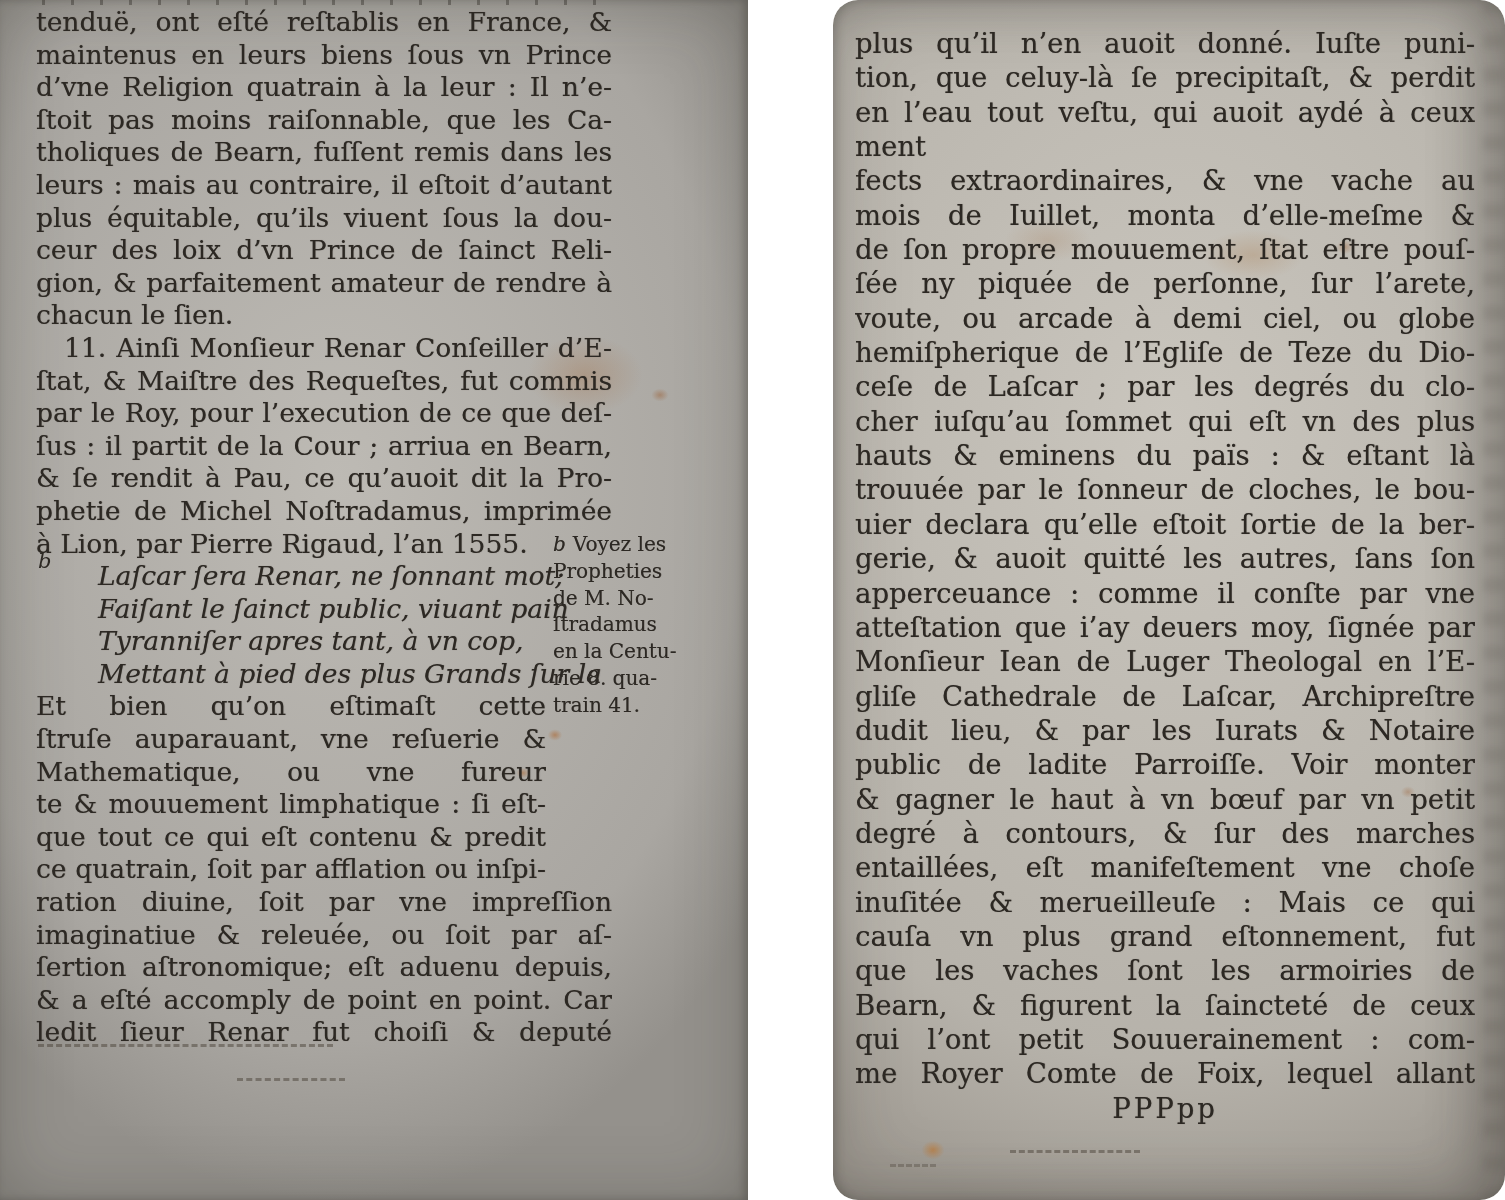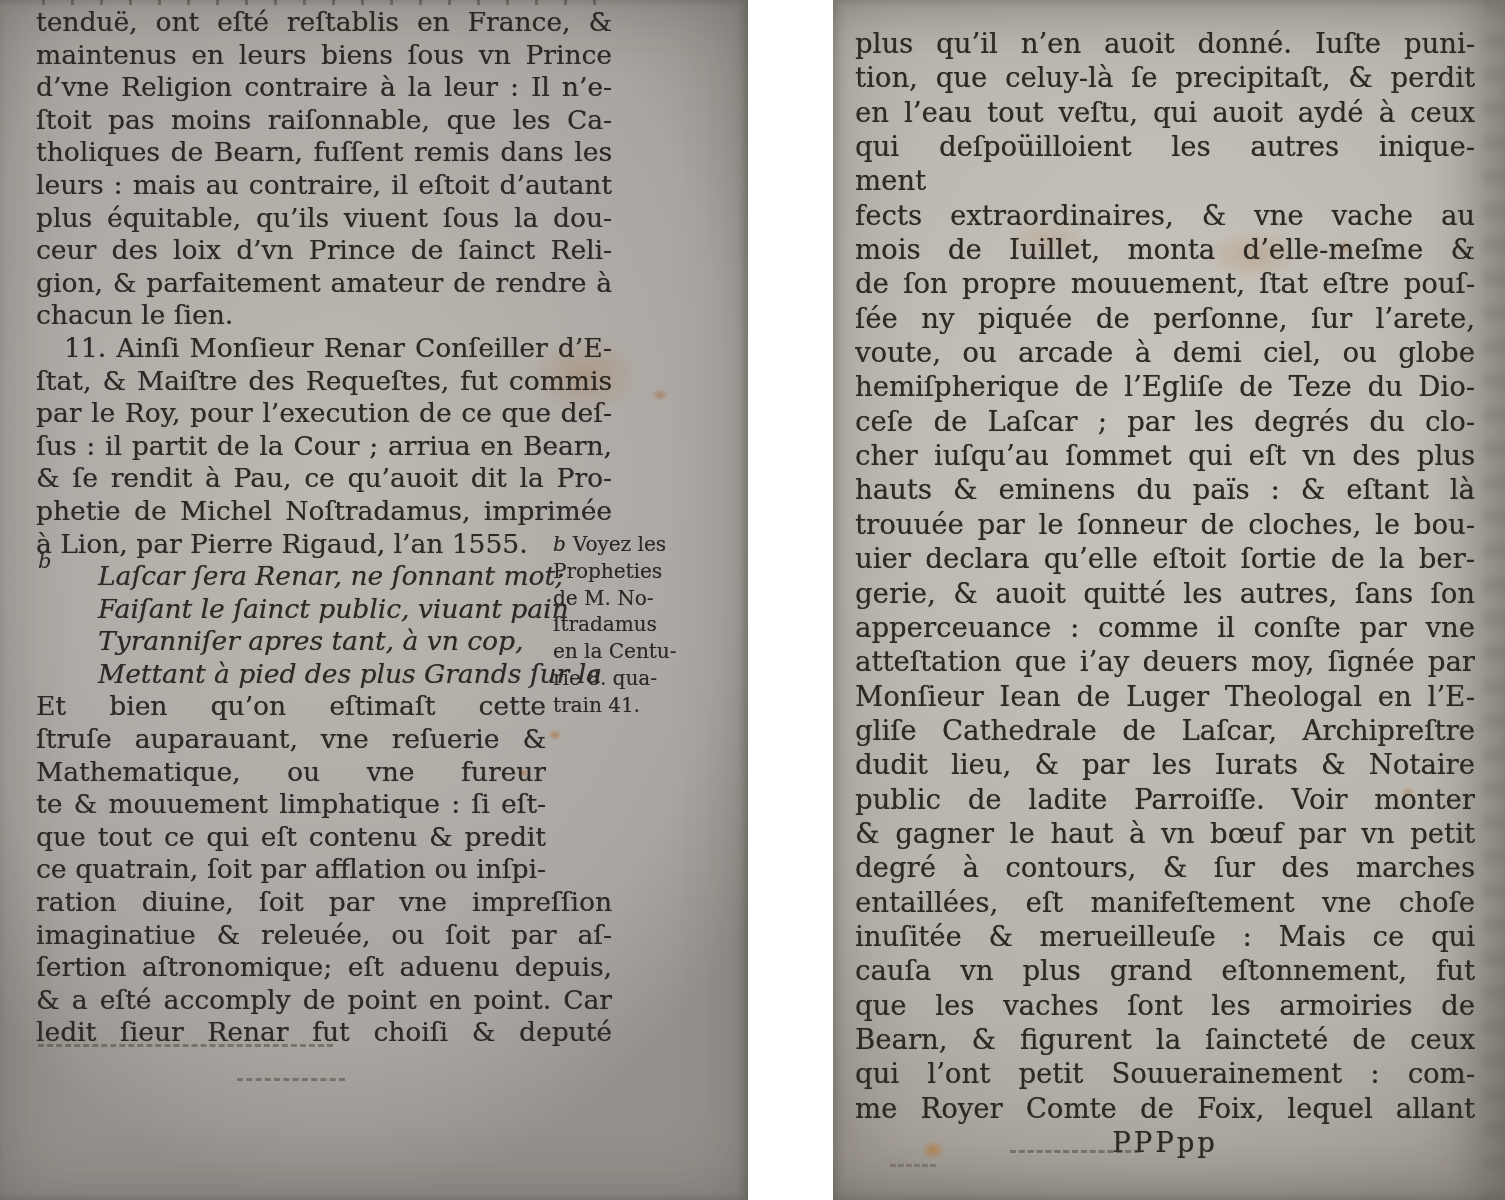--- a/index.html
+++ b/index.html
@@ -23,20 +23,21 @@
   .photo.right {
     left:833px; width:672px;
     background:
       radial-gradient(ellipse 70px 35px at 420px 255px, rgba(160,100,40,.22), rgba(160,100,40,0) 72%),
       radial-gradient(ellipse 12px 10px at 512px 247px, rgba(150,80,30,.35), rgba(150,80,30,0) 72%),
       radial-gradient(ellipse 16px 13px at 100px 1150px, rgba(196,112,30,.55), rgba(196,112,30,0) 72%),
       radial-gradient(ellipse 10px 8px  at 575px 792px, rgba(150,80,30,.32), rgba(150,80,30,0) 72%),
       radial-gradient(ellipse 60px 30px at 215px 240px, rgba(150,90,40,.16), rgba(150,90,40,0) 72%),
       radial-gradient(ellipse 640px 820px at 50% 35%, #c9c5bd 0%, #b6b2aa 78%, #a19c94 100%);
     box-shadow: inset 0 0 80px rgba(40,38,34,.22), inset -28px 0 50px rgba(45,42,38,.28), inset 4px 0 8px rgba(60,57,52,.25);
+    border-radius: 25px;
   }
   .separator { position:absolute; left:748px; top:0; width:85px; height:1200px;
     background: var(--c-separator, #ffffff); }
 
   .textcol { position:absolute; color: var(--c-ink, #2c2823);
     text-shadow: 0.3px 0.4px 0.7px rgba(38,32,26,.5); }
   #leftcol  { left:36px; top:6px;  width:576px; font-size:26.5px; line-height:32.6px;  --lh:32.6px; }
   #rightcol { left:22px; top:26px; width:620px; font-size:27.5px; line-height:34.35px; --lh:34.35px; }
 
   .line { height:var(--lh); overflow:hidden;
@@ -72,21 +73,21 @@
 </head>
 <body>
 
 <div>
 
   <section class="photo left">
     <div class="topcut"></div>
     <div class="textcol" id="leftcol">
         <div class="line j">tenduë, ont eſté reſtablis en France, &amp; ſont</div>
         <div class="line j">maintenus en leurs biens ſous vn Prince</div>
-        <div class="line j">d’vne Religion contraire à la leur : Il n’e-</div>
+        <div class="line j">d’vne Religion quatrain à la leur : Il n’e-</div>
         <div class="line j">ſtoit pas moins raiſonnable, que les Ca-</div>
         <div class="line j">tholiques de Bearn, fuſſent remis dans les</div>
         <div class="line j">leurs : mais au contraire, il eſtoit d’autant</div>
         <div class="line j">plus équitable, qu’ils viuent ſous la dou-</div>
         <div class="line j">ceur des loix d’vn Prince de ſainct Reli-</div>
         <div class="line j">gion, &amp; parfaitement amateur de rendre à</div>
         <div class="line plain">chacun le ſien.</div>
         <div class="line jin">11. Ainſi Monſieur Renar Conſeiller d’E-</div>
         <div class="line j">ſtat, &amp; Maiſtre des Requeſtes, fut commis</div>
         <div class="line j">par le Roy, pour l’execution de ce que deſ-</div>
@@ -126,21 +127,20 @@
     <div class="dash d2"></div>
   </section>
 
   <div class="separator"></div>
 
   <section class="photo right">
     <div class="textcol" id="rightcol">
         <div class="line j">plus qu’il n’en auoit donné. Iuſte puni-</div>
         <div class="line j">tion, que celuy-là ſe precipitaſt, &amp; perdit</div>
         <div class="line j">en l’eau tout veſtu, qui auoit aydé à ceux</div>
-        <div class="line j">qui deſpoüilloient les autres inique-</div>
         <div class="line plain">ment</div>
         <div class="line j">fects extraordinaires, &amp; vne vache au</div>
         <div class="line j">mois de Iuillet, monta d’elle-meſme &amp;</div>
         <div class="line j">de ſon propre mouuement, ſtat eſtre pouſ-</div>
         <div class="line j">ſée ny piquée de perſonne, ſur l’arete,</div>
         <div class="line j">voute, ou arcade à demi ciel, ou globe</div>
         <div class="line j">hemiſpherique de l’Egliſe de Teze du Dio-</div>
         <div class="line j">ceſe de Laſcar ; par les degrés du clo-</div>
         <div class="line j">cher iuſqu’au ſommet qui eſt vn des plus</div>
         <div class="line j">hauts &amp; eminens du païs : &amp; eſtant là</div>

